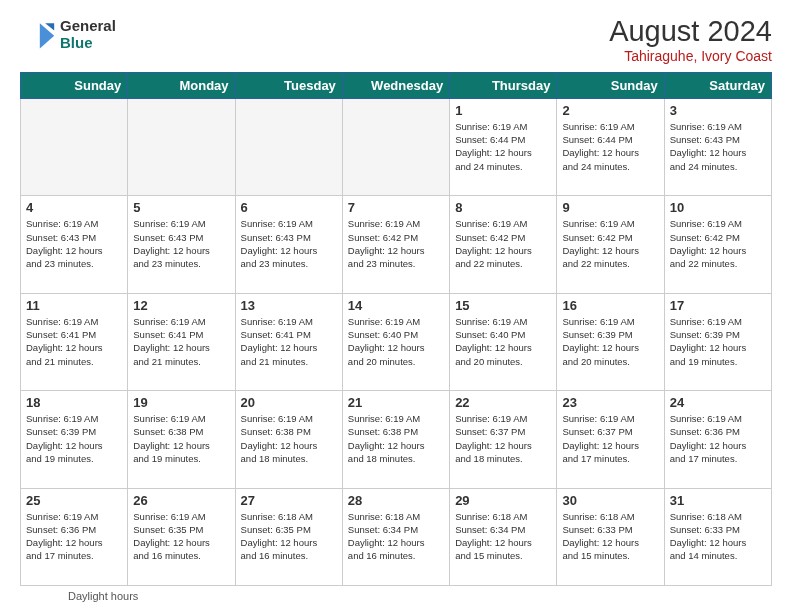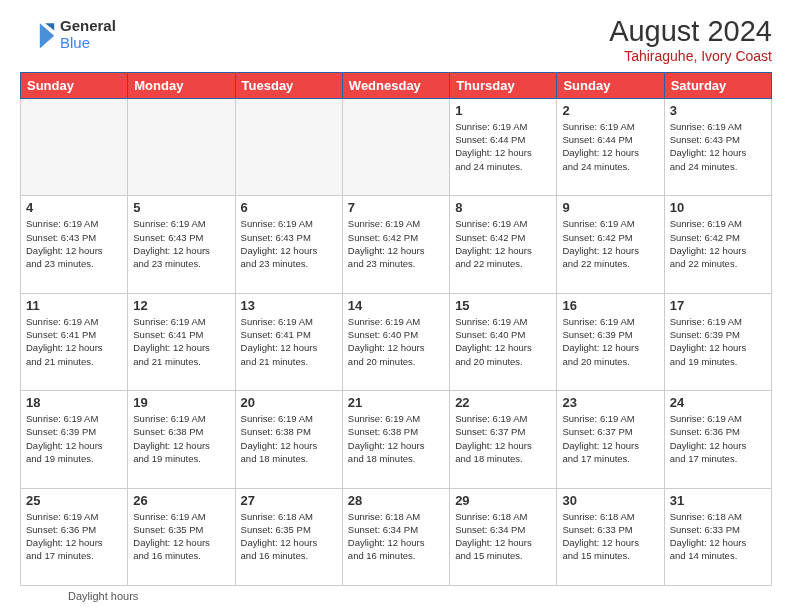--- a/index.html
+++ b/index.html
@@ -45,23 +45,23 @@
       font-size: 14px;
       color: #b91c1c;
     }
     .calendar {
       flex: 1;
       border-collapse: collapse;
       width: 100%;
       table-layout: fixed;
     }
     .calendar th {
-      background: #ef4444;
+      background: #0f766e;
       color: #fff;
-      text-align: left;
+      text-align: right;
       padding: 5px 6px;
       font-size: 13px;
       border: 1px solid #2a5fa0;
     }
     .calendar td {
       border: 1px solid #ccc;
       vertical-align: top;
       padding: 4px 5px;
       font-size: 10px;
       color: #333;
@@ -98,21 +98,21 @@
   <div class="header">
     <div class="logo">
       <svg class="logo-icon" viewBox="0 0 40 40">
         <rect x="0" y="0" width="40" height="40" fill="white"></rect>
 
         <polygon points="22,8 38,22 22,36" fill="#4a90d9"></polygon>
         <polygon points="28,8 38,16 38,8" fill="#2a6cb0"></polygon>
       </svg>
       <div>
         <div style="font-size:15px;font-weight:bold;color:#333;">General</div>
-        <div style="font-size:15px;font-weight:normal;color:#3b82f6;">Blue</div>
+        <div style="font-size:15px;font-weight:bold;color:#0f766e;">Blue</div>
       </div>
     </div>
     <div class="title-area">
       <div class="month-title">August 2024</div>
       <div class="subtitle">Tahiraguhe, Ivory Coast</div>
     </div>
   </div>
 
   <table class="calendar">
     <thead>

